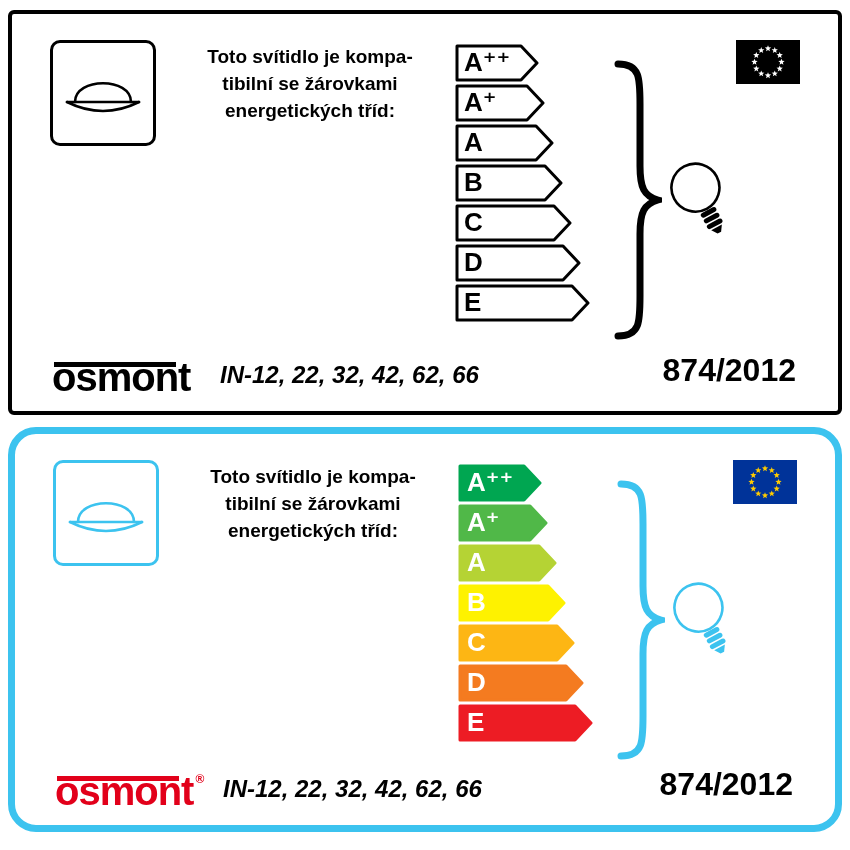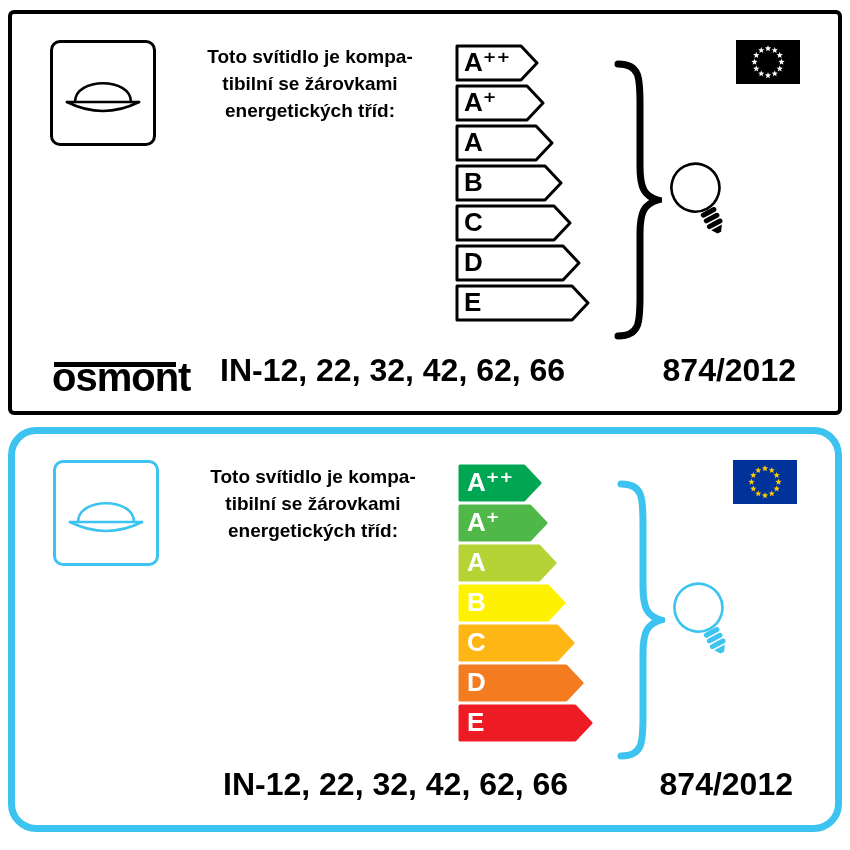--- a/index.html
+++ b/index.html
@@ -53,21 +53,21 @@
   }
   .logo-text { position: relative; display: inline-block; padding-top: 2px; }
   .logo-text::before {
     content: ""; position: absolute; left: 2px; right: 14px; top: 7px;
     height: 4.5px; background: currentColor;
   }
   .logo-mark { font-size: 12px; vertical-align: 22px; margin-left: 2px; }
 
   .models {
     position: absolute; left: 208px; bottom: 22px;
-    font-size: 32px; font-weight: bold; color: #000;
+    font-size: 24px; font-weight: bold; color: #000; font-style: italic;
   }
   .reg {
     position: absolute; right: 42px; bottom: 22px;
     font-size: 32px; font-weight: bold; color: #000;
   }
 </style>
 </head>
 <body>
 
 <div class="page">
@@ -265,17 +265,20 @@
           <use href="#euro-star" x="38.75" y="33.69"></use>
         <use href="#euro-star" x="32" y="35.5"></use>
           <use href="#euro-star" x="25.25" y="33.69"></use>
         <use href="#euro-star" x="20.31" y="28.75"></use>
           <use href="#euro-star" x="18.5" y="22"></use>
         <use href="#euro-star" x="20.31" y="15.25"></use>
           <use href="#euro-star" x="25.25" y="10.31"></use>
       </g>
     </svg>
 
+    <div class="logo" style="color: rgb(226, 0, 26);">
+      <span class="logo-text">osmont</span><span class="logo-mark">®</span>
+    </div>
     <div class="models">IN-12, 22, 32, 42, 62, 66</div>
     <div class="reg">874/2012</div>
   </section>
 
 </div>
 
 </body></html>

